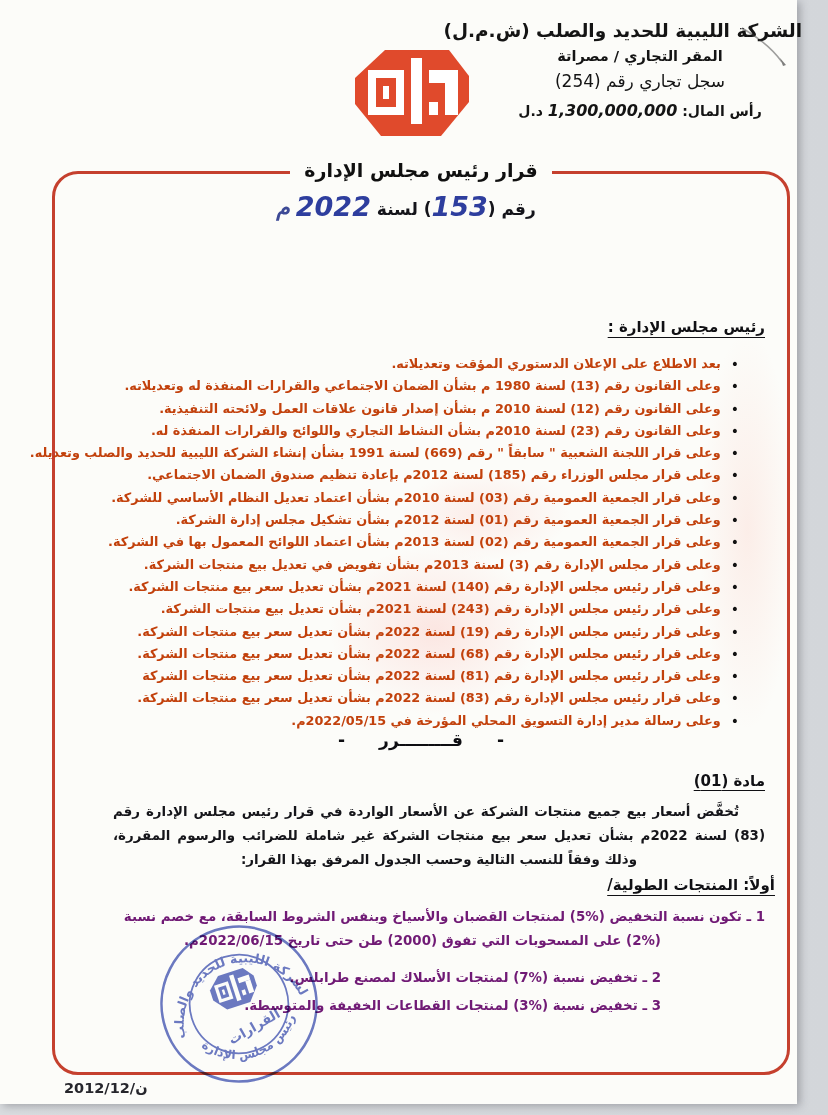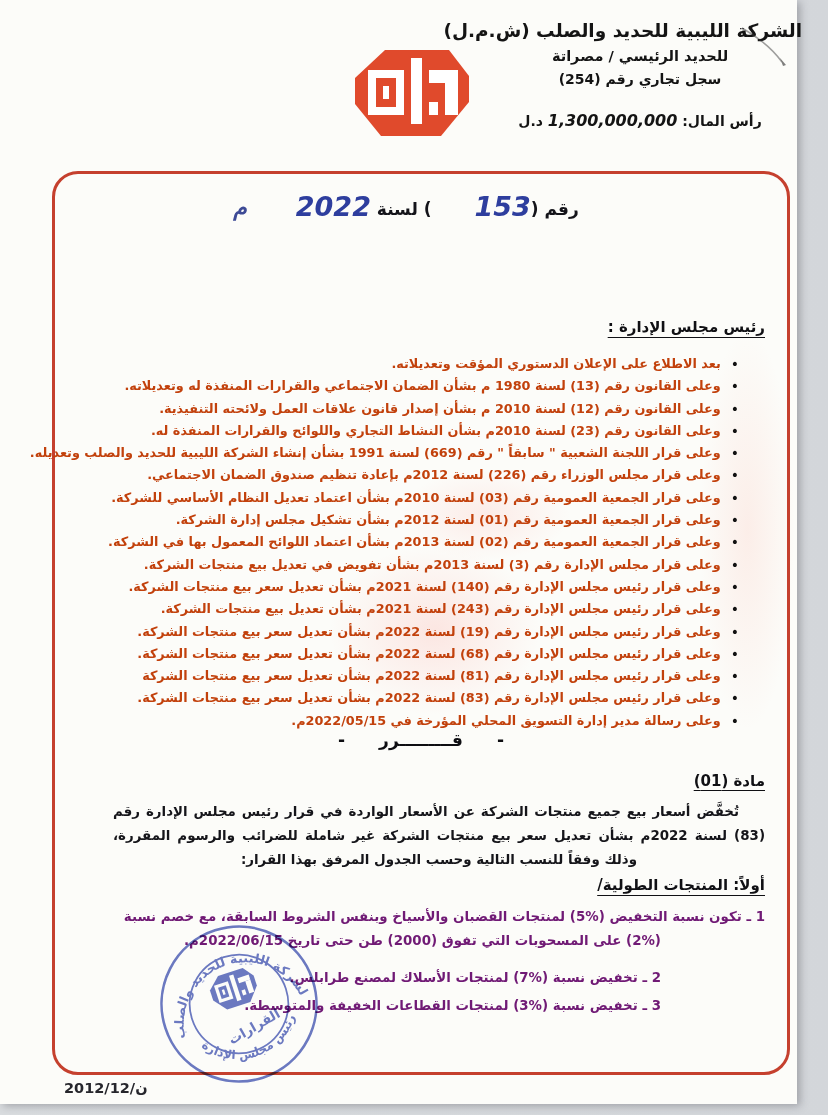--- a/index.html
+++ b/index.html
@@ -16,41 +16,41 @@
     box-shadow:3px 2px 8px rgba(60,60,70,.35);
   }
   
   .logo{position:absolute;left:352px;top:45px;width:120px;height:96px;}
   .header-text{
     position:absolute;left:478px;top:20px;width:324px;
     direction:rtl;text-align:center;color:#141414;
   }
   .company-name{font-size:18.5px;font-weight:bold;margin-bottom:7px;white-space:nowrap;}
   .hq-line{font-size:14.5px;font-weight:bold;margin-bottom:7px;}
-  .registry-line{font-size:14px;font-weight:bold;margin-bottom:24px;}
+  .registry-line{font-size:17px;font-weight:normal;margin-bottom:10px;}
   .capital-line{font-size:14px;font-weight:bold;}
   .capital-line .cap-value{font-size:16px;letter-spacing:.5px;font-style:italic;}
   .pen-mark{position:absolute;left:738px;top:18px;width:60px;height:55px;opacity:.6;}
 
   
   .frame{
     position:absolute;left:52px;top:171px;width:732px;height:898px;
     border:3px solid #c5402e;border-radius:26px;
   }
   .frame-title{position:absolute;top:-15px;left:0;right:0;text-align:center;}
   .frame-title span{
     background:#fcfcf9;padding:0 14px;font-size:19px;font-weight:bold;color:#101010;direction:rtl;
   }
   .number-line{
     position:absolute;top:16px;left:0;right:30px;text-align:center;direction:rtl;
     font-size:17px;font-weight:bold;color:#14141a;
   }
   .handwritten{
     font-style:italic;font-weight:bold;color:#2e3e9e;font-size:27px;
-    letter-spacing:1px;position:relative;top:1px;margin-left:43px;
+    letter-spacing:1px;position:relative;top:1px;
   }
   .hw-suffix{font-style:italic;color:#3d4a96;font-size:22px;font-weight:bold;}
   .subject{
     position:absolute;top:94px;left:0;right:0;text-align:center;direction:rtl;
     font-size:16.5px;font-weight:bold;color:#101014;
     text-decoration:underline;text-underline-offset:5px;
   }
   .authority{
     position:absolute;top:144px;right:22px;direction:rtl;
     font-size:15px;font-weight:bold;color:#101014;
@@ -68,21 +68,21 @@
     position:absolute;top:598px;right:22px;direction:rtl;
     font-size:15px;font-weight:bold;color:#101014;
     text-decoration:underline;text-underline-offset:4px;
   }
   .article-para{
     position:absolute;top:626px;right:22px;left:58px;direction:rtl;
     font-size:13.4px;font-weight:bold;color:#15151a;line-height:24px;
     text-align:justify;text-align-last:center;text-indent:26px;
   }
   .section-heading{
-    position:absolute;top:702px;right:22px;direction:rtl;
+    position:absolute;top:702px;right:12px;direction:rtl;
     font-size:15px;font-weight:bold;color:#101014;
     text-decoration:underline;text-underline-offset:5px;
   }
   .num-item{direction:rtl;font-size:13.4px;font-weight:bold;color:#701a75;line-height:24px;}
   .num-item-1{position:absolute;top:731px;right:22px;left:58px;padding-right:104px;text-indent:-104px;text-align:right;}
   .num-item-2{position:absolute;top:792px;right:126px;}
   .num-item-3{position:absolute;top:820px;right:126px;}
 
   
   .stamp{
@@ -134,36 +134,39 @@
     <div class="smudge smudge-a"></div>
     <div class="smudge smudge-b"></div>
     <div class="smudge smudge-c"></div>
 
     <svg class="logo" viewBox="0 0 120 96" style="color:#e04a2c">
       <use href="#lisco-glyph"></use>
     </svg>
 
     <div class="header-text">
       <div class="company-name">الشركة الليبية للحديد والصلب (ش.م.ل)</div>
-      <div class="hq-line">للحديد الرئيسي /  مصراتة</div>
+      <div class="hq-line">المقر التجاري /  مصراتة</div>
       <div class="registry-line">سجل تجاري رقم (254)</div>
       <div class="capital-line">
         <span>رأس المال:</span>
         <span class="cap-value">1,300,000,000</span>
         <span>د.ل</span>
       </div>
     </div>
 
     <svg class="pen-mark" viewBox="0 0 60 55">
       <path d="M4 10 C 18 18, 34 30, 44 44" stroke="#3a3a3a" stroke-width="1.6" fill="none" opacity=".8"></path>
       <path d="M42 40 l6 7 l-3 1 z" fill="#2c2c2c"></path>
     </svg>
 
     <div class="frame">
 
+      <div class="frame-title">
+        <span>قرار رئيس مجلس الإدارة</span>
+      </div>
 
       <div class="number-line">
         <span>رقم (</span><span class="handwritten">153</span><span>) لسنة</span>
         <span class="handwritten">2022</span>
         <span class="hw-suffix">م</span>
       </div>
 
 
       <div class="authority">رئيس مجلس الإدارة :</div>
 
@@ -183,21 +186,21 @@
         <div class="preamble-item">
             <span class="blt">•</span>
             <span class="ptext">وعلى القانون رقم (23) لسنة 2010م بشأن النشاط التجاري واللوائح والقرارات المنفذة له.</span>
           </div>
         <div class="preamble-item">
             <span class="blt">•</span>
             <span class="ptext">وعلى قرار اللجنة الشعبية " سابقاً " رقم (669) لسنة 1991 بشأن إنشاء الشركة الليبية للحديد والصلب وتعديله.</span>
           </div>
         <div class="preamble-item">
             <span class="blt">•</span>
-            <span class="ptext">وعلى قرار مجلس الوزراء رقم (226) لسنة 2012م بإعادة تنظيم صندوق الضمان الاجتماعي.</span>
+            <span class="ptext">وعلى قرار مجلس الوزراء رقم (185) لسنة 2012م بإعادة تنظيم صندوق الضمان الاجتماعي.</span>
           </div>
         <div class="preamble-item">
             <span class="blt">•</span>
             <span class="ptext">وعلى قرار الجمعية العمومية رقم (03) لسنة 2010م بشأن اعتماد تعديل النظام الأساسي للشركة.</span>
           </div>
         <div class="preamble-item">
             <span class="blt">•</span>
             <span class="ptext">وعلى قرار الجمعية العمومية رقم (01) لسنة 2012م بشأن تشكيل مجلس إدارة الشركة.</span>
           </div>
         <div class="preamble-item">

